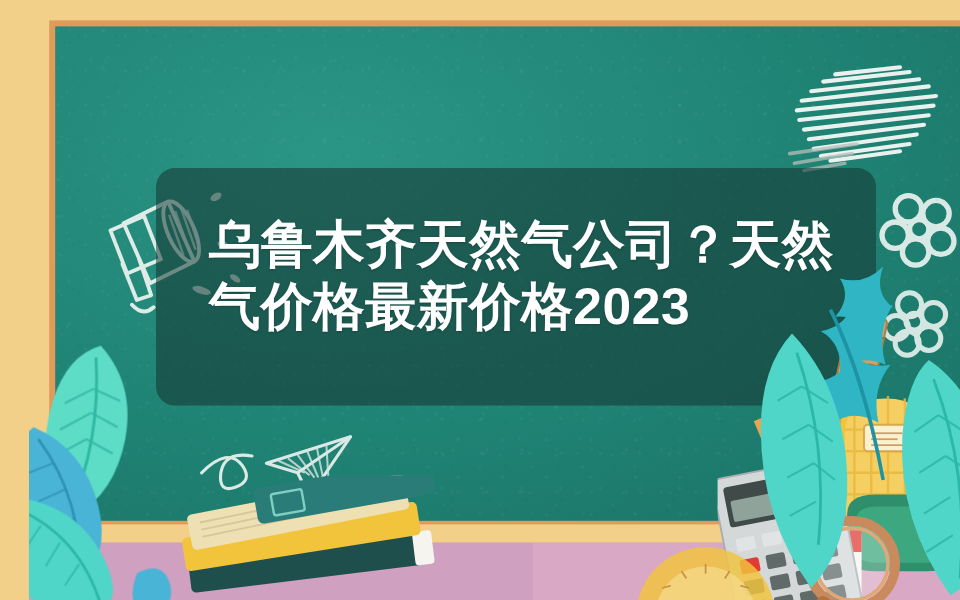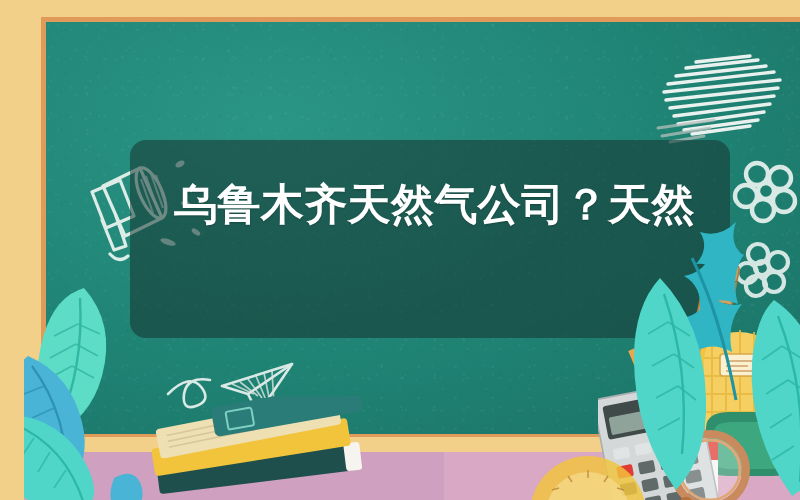--- a/index.html
+++ b/index.html
@@ -215,20 +215,21 @@
         <path d="M102 21 L108 50"></path>
           <path d="M110 19 L112 52"></path>
       </g>
     </svg>
   </div>
 
   <div class="title-panel"></div>
 
   <div class="title-block">
     <div class="title-line">乌鲁木齐天然气公司？天然</div>
+    <div class="title-line">气价格最新价格2023</div>
   </div>
 
   <svg class="sup" id="globe" width="80" height="150" viewBox="0 0 80 150" style="left:736px;top:296px;">
     <path d="M2 80 a46 46 0 0 1 76 -34" fill="none" stroke="#8fa6b8" stroke-width="7"></path>
     <circle cx="44" cy="78" r="40" fill="#3f9dd4"></circle>
     <path d="M20 52 q18 -10 34 2 q12 10 2 22 q-14 14 -28 2 q-10 -10 -8 -26" fill="#f2c43c"></path>
     <path d="M52 92 q16 -4 24 8 q-10 18 -28 14 q-8 -14 4 -22" fill="#56c08a"></path>
     <path d="M12 92 q12 -2 16 10 q-8 12 -18 4 q-4 -10 2 -14" fill="#56c08a"></path>
   </svg>
 

